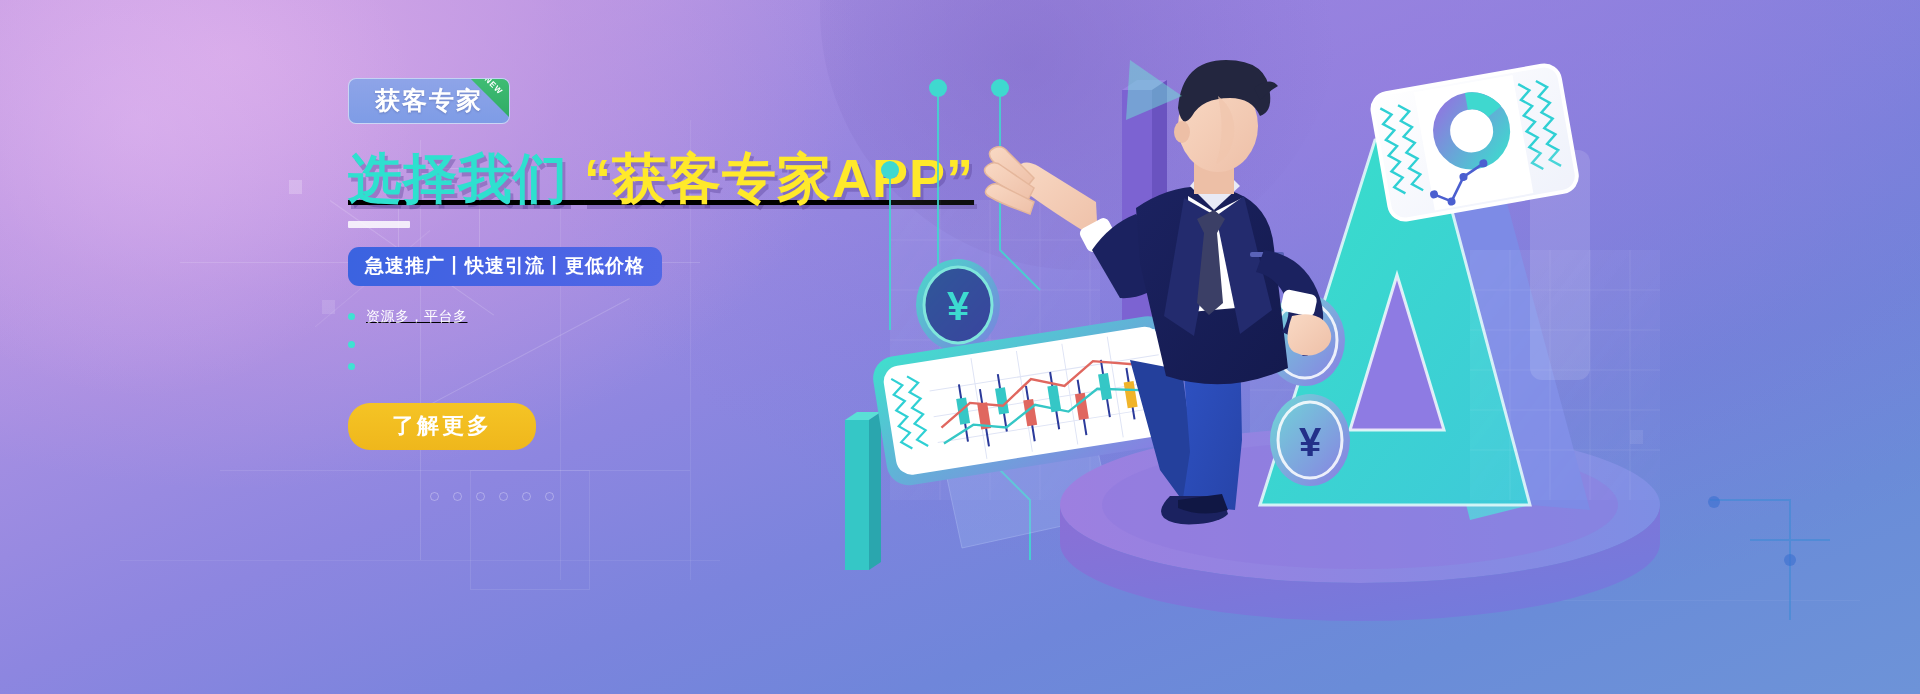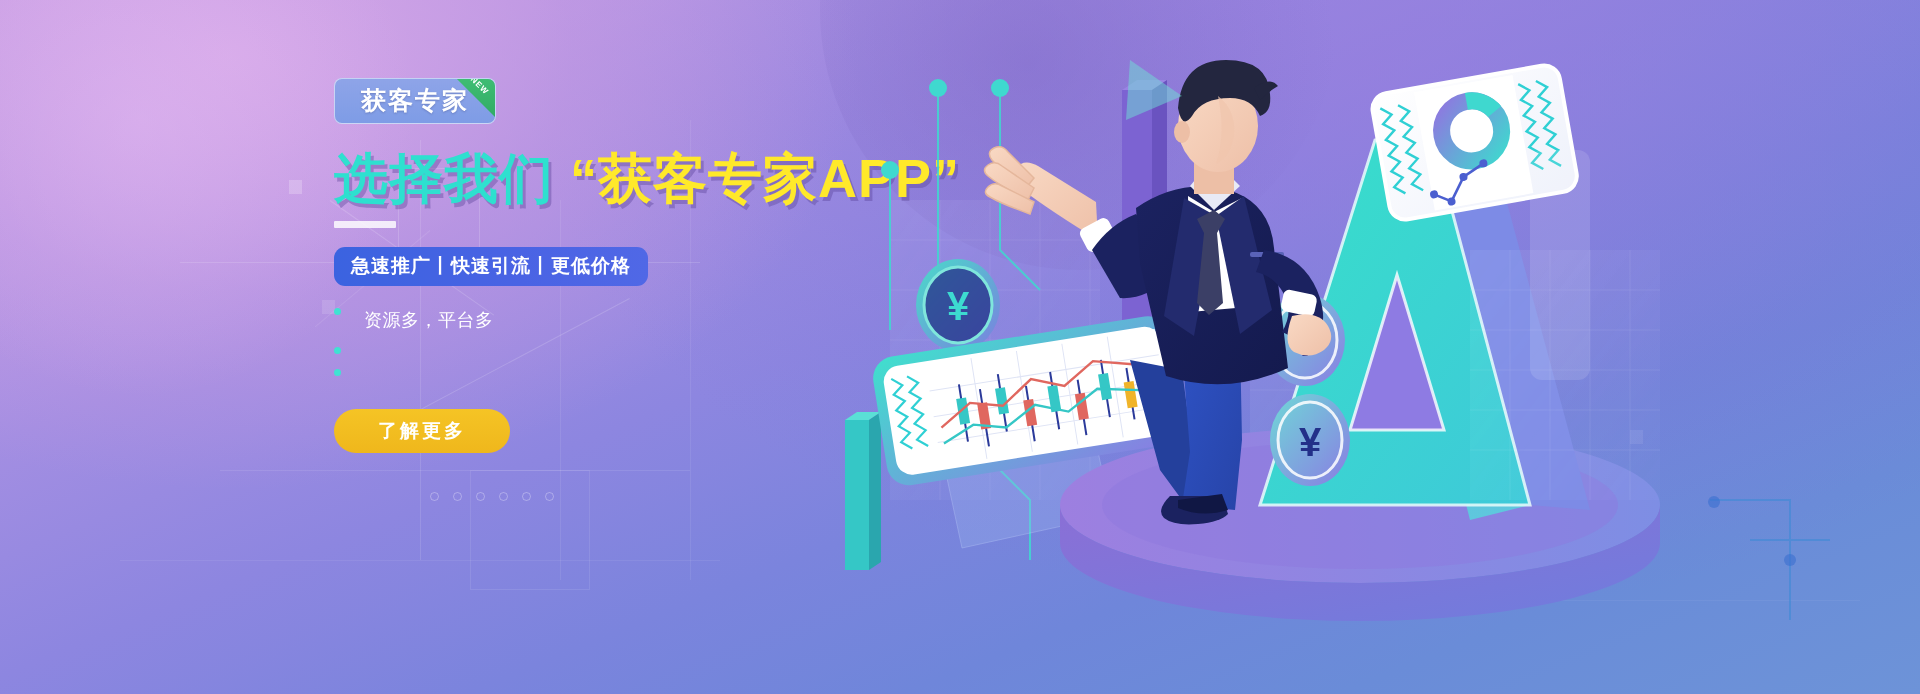--- a/index.html
+++ b/index.html
@@ -72,22 +72,23 @@
   .dot-row { position: absolute; display: flex; gap: 14px; }
   .dot-row i {
     width: 9px; height: 9px; border-radius: 50%;
     border: 1px solid rgba(255,255,255,0.30);
     display: block;
   }
 
   
   .content {
     position: absolute;
-    left: 334px; top: 78px;
+    left: 348px; top: 78px;
     width: 560px;
+    text-decoration: underline;
   }
 
   
   .badge {
     position: relative;
     display: inline-block;
     background: linear-gradient(180deg, #8ea4e8 0%, #7e9ce6 100%);
     border: 1.5px solid rgba(255,255,255,0.55);
     border-radius: 8px;
     padding: 9px 26px 10px 26px;
@@ -169,26 +170,26 @@
     font-weight: bold;
     letter-spacing: 1px;
     white-space: nowrap;
     text-shadow: 1px 2px 0 rgba(86,64,150,0.30);
   }
 
   
   .bullets { margin-top: 22px; list-style: none; }
   .bullets li {
     display: flex;
+    align-items: center;
     margin-bottom: 15px;
     color: #ffffff;
-    font-size: 18px;
+    font-size: 14px;
     letter-spacing: 0.5px;
     white-space: nowrap;
-    gap: 12px;
   }
   .bullet-dot {
     width: 7px; height: 7px;
     border-radius: 50%;
     background: #3fe2d2;
     margin-right: 11px;
     flex: 0 0 auto;
   }
 
   
@@ -197,21 +198,21 @@
     display: inline-block;
     background: linear-gradient(180deg, #f5c425 0%, #efb71c 100%);
     border: none;
     border-radius: 22px;
     padding: 12px 44px 13px 44px;
     cursor: pointer;
     font-family: inherit;
   }
   .cta span {
     color: #ffffff;
-    font-size: 19px;
+    font-size: 22px;
     font-weight: bold;
     letter-spacing: 3px;
     line-height: 1;
   }
 
   
   .illustration {
     position: absolute;
     left: 830px; top: 0;
     width: 1090px; height: 694px;

